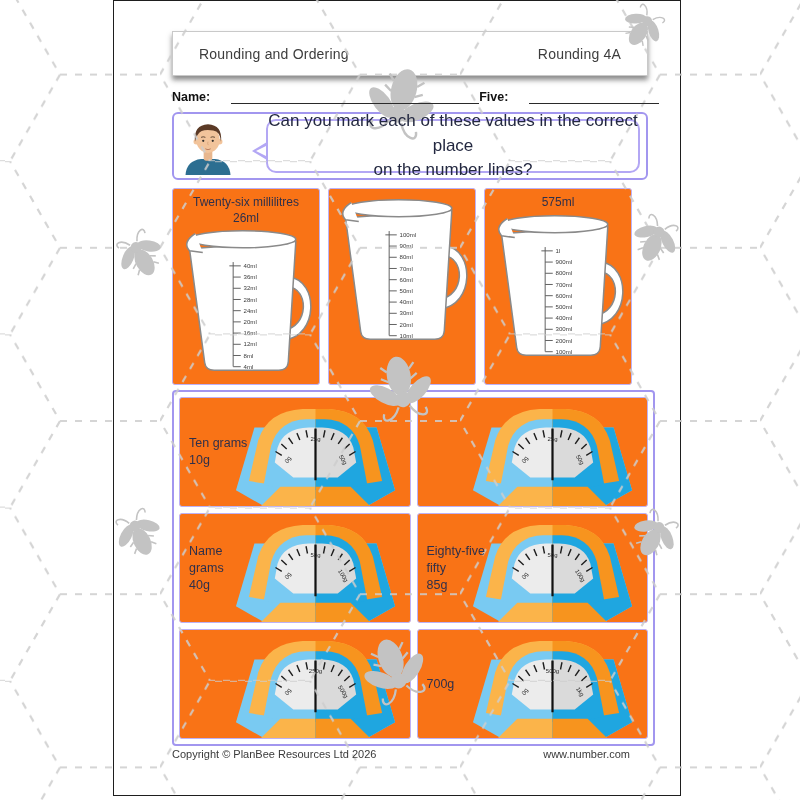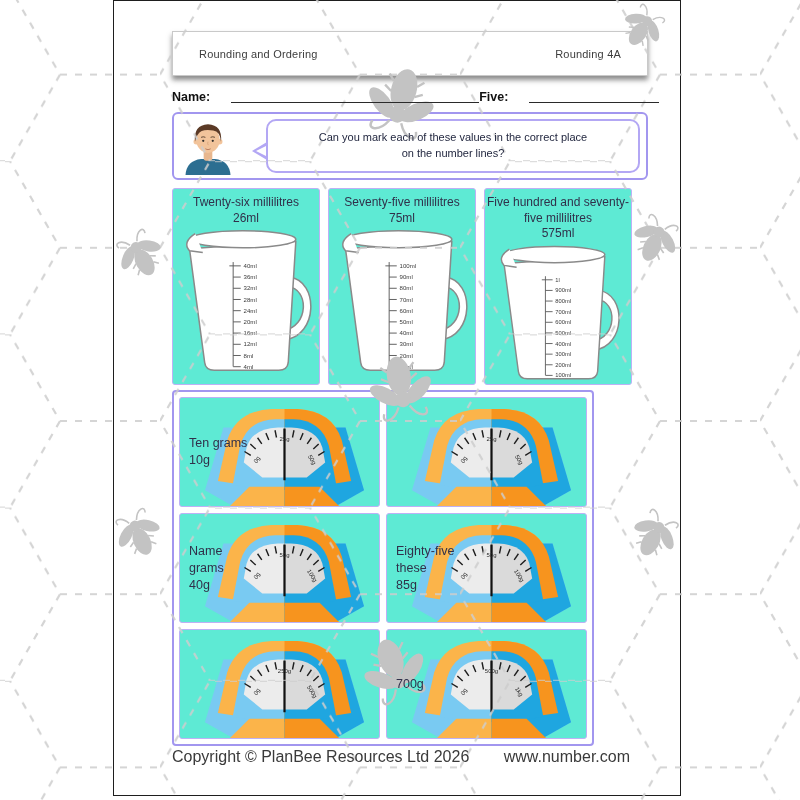--- a/index.html
+++ b/index.html
@@ -7,67 +7,67 @@
        font-family:"Liberation Sans", sans-serif;}
   .canvas{position:absolute;inset:0;background:#ffffff;}
   .frame{position:absolute;left:113px;top:0;width:566px;height:794px;
          border:1px solid #1e1e1e;background:transparent;}
   
   .header{position:absolute;left:172px;top:31px;width:476px;height:45px;
           background:#ffffff;border:1px solid #c9c9c9;
           box-shadow:0 4px 5px rgba(45,45,45,.55);
           display:flex;align-items:center;justify-content:space-between;
           padding:0 26px;box-sizing:border-box;}
-  .header span{font-size:11px;color:#3d3d3d;letter-spacing:.2px;}
+  .header span{font-size:14px;color:#3d3d3d;letter-spacing:.2px;}
   
   .namedate{position:absolute;left:172px;top:90px;width:476px;
             display:flex;justify-content:space-between;align-items:flex-end;}
-  .namedate .grp{display:flex;align-items:flex-start;gap:21px;}
+  .namedate .grp{display:flex;align-items:center;gap:21px;}
   .namedate .lbl{font-size:12.5px;font-weight:bold;color:#111;}
   .fill-line{display:inline-block;border-bottom:1.4px solid #2a2a2a;height:12px;}
   .line-name{width:248px;} .line-date{width:130px;}
   
   .qbox{position:absolute;left:172px;top:112px;width:476px;height:68px;
         border:2px solid #a296ef;border-radius:6px;box-sizing:border-box;}
   .avatar{position:absolute;left:8px;top:6px;width:52px;height:56px;}
   .bubble{position:absolute;left:92px;top:5px;right:6px;bottom:5px;
           border:2px solid #b3a7f4;border-radius:10px;background:#fff;
           display:flex;flex-direction:column;align-items:center;justify-content:center;
           text-align:center;}
-  .bubble div{font-size:11px;color:#232840;line-height:1.45;position:relative;z-index:9;}
+  .bubble div{font-size:17px;color:#232840;line-height:1.45;position:relative;z-index:9;}
   .tail-o{position:absolute;left:78px;top:28px;width:0;height:0;
           border-top:9px solid transparent;border-bottom:9px solid transparent;
           border-right:15px solid #b3a7f4;}
   .tail-i{position:absolute;left:82px;top:31px;width:0;height:0;
           border-top:6px solid transparent;border-bottom:6px solid transparent;
           border-right:12px solid #ffffff;}
   
   .jug-row{position:absolute;left:172px;top:188px;width:460px;height:197px;
            display:flex;gap:8px;}
-  .panel{border:1.5px solid #bdb1f6;border-radius:3px;background:#5eead4;box-sizing:border-box;}
+  .panel{border:1.5px solid #bdb1f6;border-radius:3px;background:#f97316;box-sizing:border-box;}
   .jug-panel{flex:1;display:flex;flex-direction:column;align-items:center;
              padding-top:6px;overflow:hidden;}
   .panel-title{font-size:12px;color:#30304a;text-align:center;line-height:1.3;
                position:relative;z-index:9;}
   .jug-art{flex:1;min-height:0;width:100%;display:flex;justify-content:center;}
   .jug-art svg{height:100%;max-height:150px;}
   
-  .scales-outer{position:absolute;left:172px;top:390px;width:422px;height:356px;
+  .scales-outer{position:absolute;left:172px;top:390px;width:483px;height:356px;
                 border:2px solid #a296ef;border-radius:4px;box-sizing:border-box;
                 padding:5px;display:grid;grid-template-columns:1fr 1fr;
                 grid-template-rows:1fr 1fr 1fr;gap:6px;}
   .scale-panel{position:relative;overflow:hidden;}
   .scale-text{position:absolute;left:9px;top:50%;transform:translateY(-50%);
               width:70px;font-size:12.5px;color:#30304a;line-height:1.35;z-index:9;}
   .scale-art{position:absolute;right:2px;top:3px;width:185px;height:106px;}
   .scale-art svg{width:100%;height:100%;}
   
   .footer{position:absolute;left:172px;top:748px;width:458px;
           display:flex;justify-content:space-between;}
-  .footer span{font-size:16px;color:#3a3a3a;position:relative;z-index:9;}
+  .footer span{font-size:11px;color:#3a3a3a;position:relative;z-index:9;}
   
   #overlay{position:absolute;left:0;top:0;width:800px;height:800px;
            pointer-events:none;z-index:5;}
   .z9{position:relative;z-index:9;}
 </style>
 </head>
 <body>
 
 <div class="canvas">
 
@@ -145,24 +145,20 @@
               <text x="67" y="126.80000000000001" font-size="6.4" fill="#3a3a3a" stroke="none" font-family="&quot;Liberation Sans&quot;,sans-serif">12ml</text>
               <path d="M56,136.4 L64,136.4"></path>
               <text x="67" y="138.6" font-size="6.4" fill="#3a3a3a" stroke="none" font-family="&quot;Liberation Sans&quot;,sans-serif">8ml</text>
               <path d="M56,148.2 L64,148.2"></path>
               <text x="67" y="150.39999999999998" font-size="6.4" fill="#3a3a3a" stroke="none" font-family="&quot;Liberation Sans&quot;,sans-serif">4ml</text>
             </g>
           </svg>
         </div>
     </div>
     <div class="panel jug-panel">
-      <div class="panel-title">
-        <div>Seventy-five millilitres</div>
-        <div>75ml</div>
-      </div>
       <div class="jug-art">
           <svg viewBox="0 0 140 158">
             <g stroke="#8A8A8A" stroke-width="1.6" fill="#fff" stroke-linejoin="round">
               <path d="M116,54 C146,58 146,116 110,120 L109,110 C136,106 136,66 114,64 Z"></path>
               <path d="M10,24 L26,144 Q27,152 36,152 L104,152 Q113,152 114,144 L122,16 Z"></path>
               <ellipse cx="66" cy="14" rx="56" ry="9"></ellipse>
               <path d="M16,8 Q2,17 10,26 L24,28"></path>
             </g>
             <g stroke="#5a5a5a" stroke-width="1">
               <path d="M56,38 L56,148"></path>
@@ -185,21 +181,20 @@
               <path d="M56,136.4 L64,136.4"></path>
               <text x="67" y="138.6" font-size="6.4" fill="#3a3a3a" stroke="none" font-family="&quot;Liberation Sans&quot;,sans-serif">20ml</text>
               <path d="M56,148.2 L64,148.2"></path>
               <text x="67" y="150.39999999999998" font-size="6.4" fill="#3a3a3a" stroke="none" font-family="&quot;Liberation Sans&quot;,sans-serif">10ml</text>
             </g>
           </svg>
         </div>
     </div>
     <div class="panel jug-panel">
       <div class="panel-title">
-        <div>Five hundred and seventy-five millilitres</div>
         <div>575ml</div>
       </div>
       <div class="jug-art">
           <svg viewBox="0 0 140 158">
             <g stroke="#8A8A8A" stroke-width="1.6" fill="#fff" stroke-linejoin="round">
               <path d="M116,54 C146,58 146,116 110,120 L109,110 C136,106 136,66 114,64 Z"></path>
               <path d="M10,24 L26,144 Q27,152 36,152 L104,152 Q113,152 114,144 L122,16 Z"></path>
               <ellipse cx="66" cy="14" rx="56" ry="9"></ellipse>
               <path d="M16,8 Q2,17 10,26 L24,28"></path>
             </g>
@@ -343,21 +338,21 @@
               <line x1="136.4660681347263" y1="56.21347163797219" x2="143.25045290397773" y2="51.974117524106546"></line>
             </g>
             <line x1="100" y1="83" x2="100" y2="27" stroke="#111" stroke-width="2.4"></line>
             <text x="72" y="62" font-size="6.5" fill="#2b2b2b" text-anchor="middle" font-family="&quot;Liberation Sans&quot;,sans-serif" transform="rotate(-58 72 62)">0g</text>
             <text x="100" y="41" font-size="6.5" fill="#2b2b2b" text-anchor="middle" font-family="&quot;Liberation Sans&quot;,sans-serif">50g</text>
             <text x="128" y="62" font-size="6.5" fill="#2b2b2b" text-anchor="middle" font-family="&quot;Liberation Sans&quot;,sans-serif" transform="rotate(58 128 62)">100g</text>
           </svg></div>
     </div>
     <div class="panel scale-panel">
       <div class="scale-text">
-        <div>Eighty-five these</div>
+        <div>Eighty-five fifty</div>
         <div>85g</div>
       </div>
       <div class="scale-art"><svg viewBox="0 0 200 112" preserveAspectRatio="xMidYMax meet">
             <defs>
               <clipPath id="clipR3">
                 <rect x="100" y="0" width="100" height="112"></rect>
               </clipPath>
             </defs>
             <path d="M34,26 L166,26 L186,94 L154,112 L46,112 L14,94 Z" fill="#79CAF2"></path>
             <path d="M28,84 Q100,97 172,84 L162,40 Q152,8 114,6 L86,6 Q48,8 38,40 Z" fill="#FBB44A"></path>

